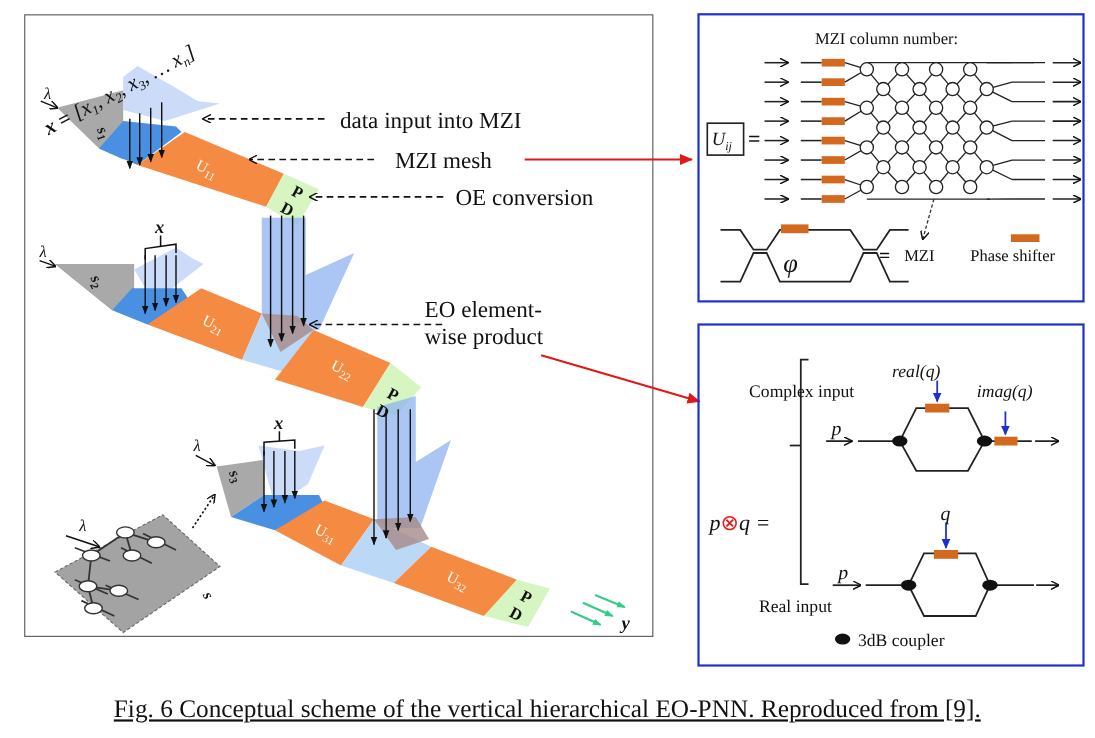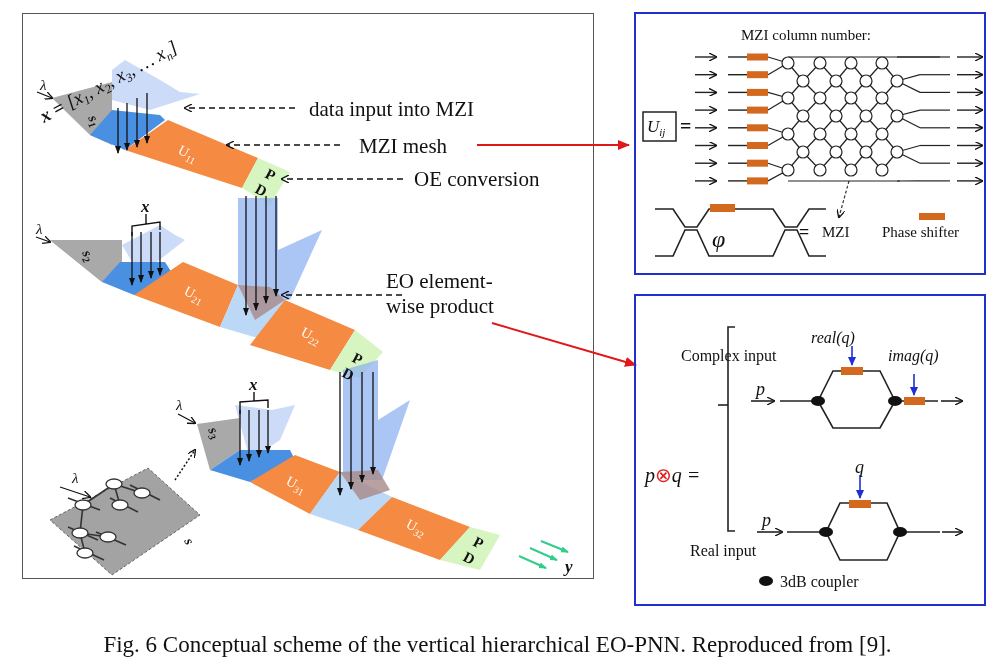--- a/index.html
+++ b/index.html
@@ -1,21 +1,21 @@
 <!DOCTYPE html>
 <html><head>
 <meta charset="utf-8">
 <style>
   html, body { margin: 0; padding: 0; background: #ffffff; }
   body { width: 995px; height: 671px; position: relative; overflow: hidden; font-family: "Liberation Serif", serif; }
   #left-panel { position: absolute; left: 22px; top: 13px; width: 572px; height: 566px; border: 1.5px solid #555; box-sizing: border-box; }
   #mzi-panel { position: absolute; left: 634px; top: 12px; width: 352px; height: 263px; border: 2px solid #1f2fd0; box-sizing: border-box; }
   #eo-panel { position: absolute; left: 634px; top: 294px; width: 352px; height: 312px; border: 2px solid #1f2fd0; box-sizing: border-box; }
   svg text { font-family: "Liberation Serif", serif; }
-  #caption { position: absolute; left: 0; width: 995px; top: 632px; text-align: center; font-size: 23px; color: #111; font-family: "Liberation Serif", serif; }
+  #caption { position: absolute; left: 0; width: 995px; top: 632px; text-align: center; font-size: 23px; color: #111; font-family: "Liberation Serif", serif; text-decoration: underline; }
   #overlay { position: absolute; left: 0; top: 0; }
 </style>
 </head>
 <body>
 
 <div id="left-panel"></div>
 
 <svg id="overlay" width="995" height="671" viewBox="0 0 995 671">
   <defs>
     <marker id="ah-black" markerWidth="8" markerHeight="8" refX="7" refY="4" orient="auto" markerUnits="userSpaceOnUse">

